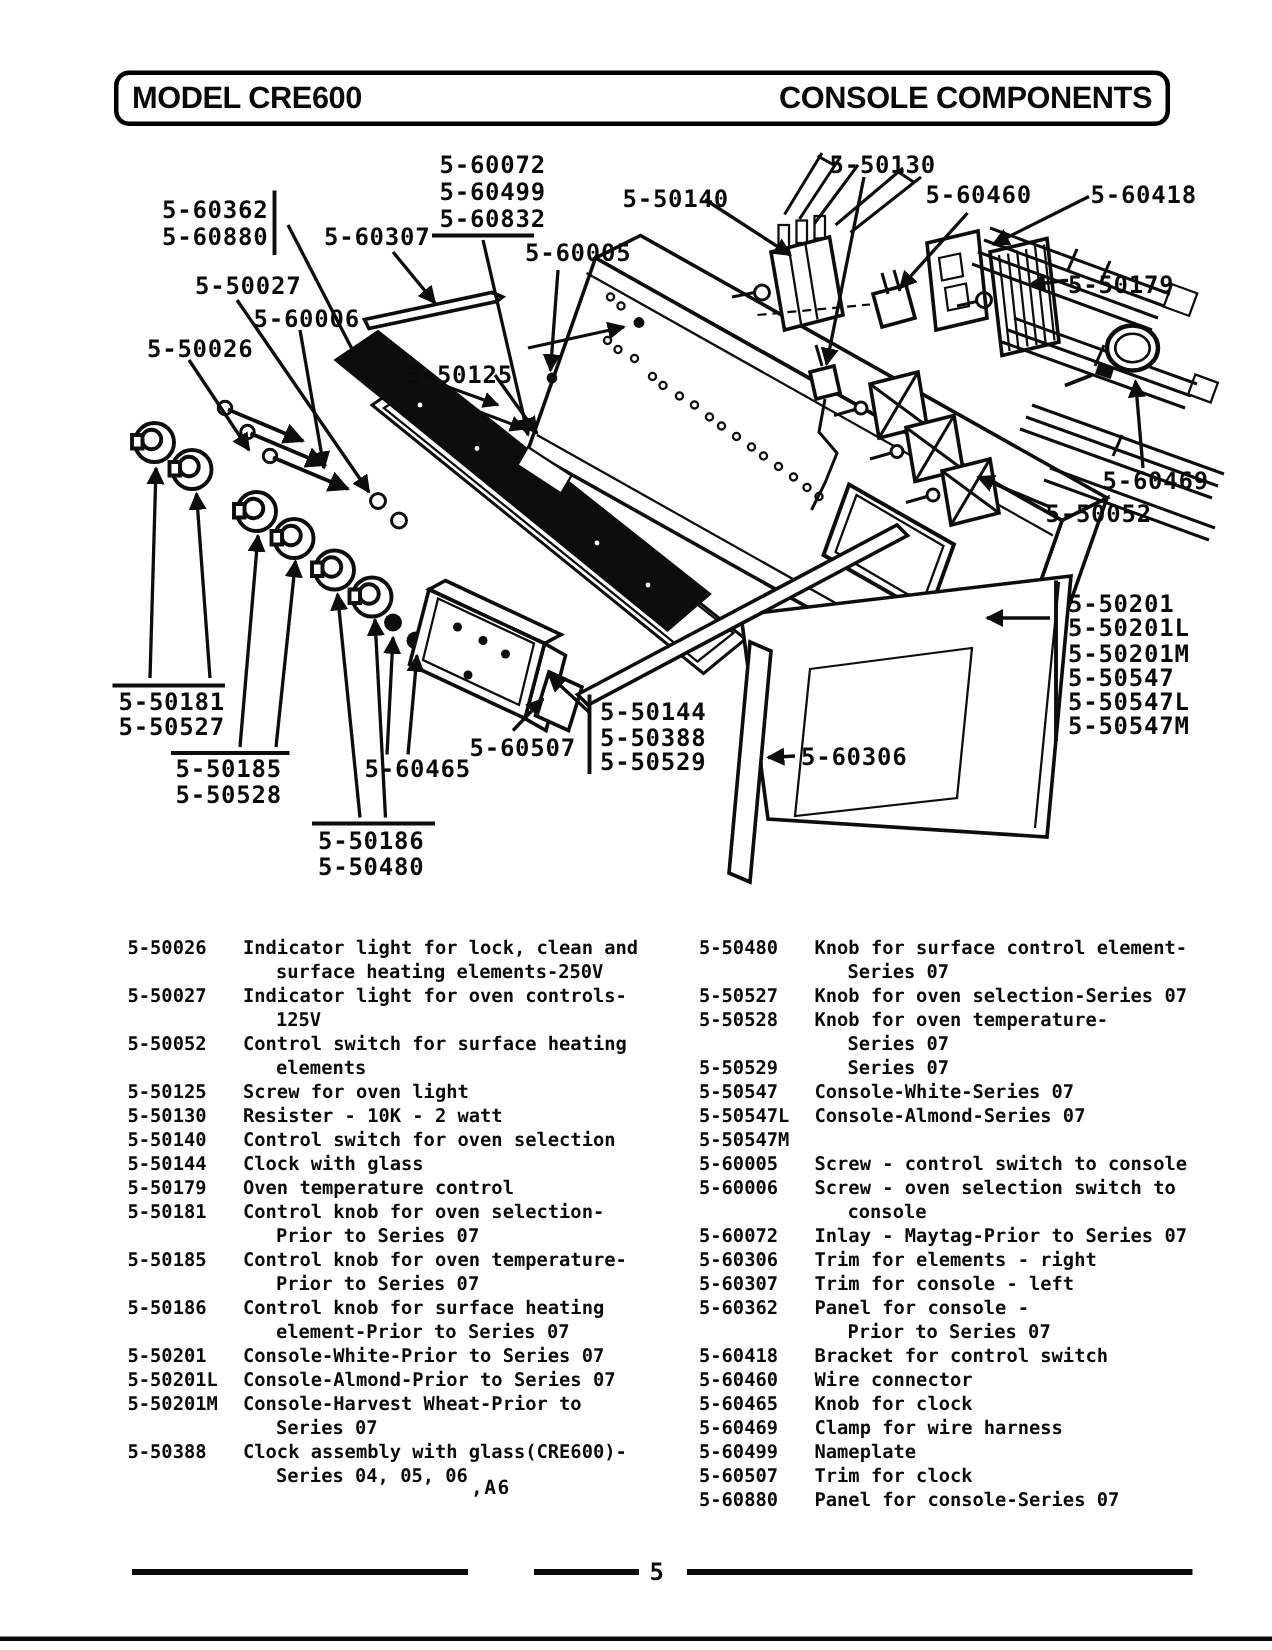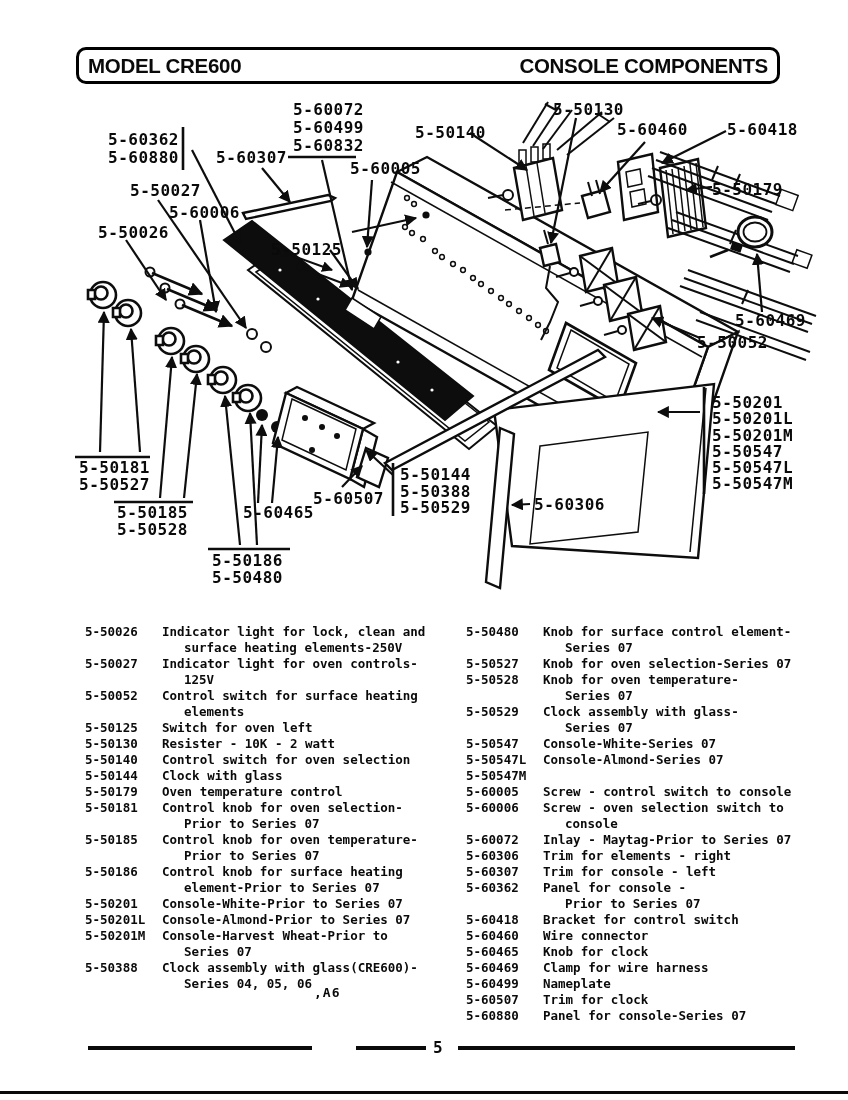--- a/index.html
+++ b/index.html
@@ -374,21 +374,21 @@
       <div class="entry">
         <span class="pnum">5-50052</span>
         <span class="pdesc">
           <div>Control switch for surface heating</div>
           <div class="cont">elements</div>
         </span>
       </div>
       <div class="entry">
         <span class="pnum">5-50125</span>
         <span class="pdesc">
-          <div>Switch for oven left</div>
+          <div>Screw for oven light</div>
         </span>
       </div>
       <div class="entry">
         <span class="pnum">5-50130</span>
         <span class="pdesc">
           <div>Resister - 10K - 2 watt</div>
         </span>
       </div>
       <div class="entry">
         <span class="pnum">5-50140</span>
@@ -473,21 +473,20 @@
       <div class="entry">
         <span class="pnum">5-50528</span>
         <span class="pdesc">
           <div>Knob for oven temperature-</div>
           <div class="cont">Series 07</div>
         </span>
       </div>
       <div class="entry">
         <span class="pnum">5-50529</span>
         <span class="pdesc">
-          <div>Clock assembly with glass-</div>
           <div class="cont">Series 07</div>
         </span>
       </div>
       <div class="entry">
         <span class="pnum">5-50547</span>
         <span class="pdesc">
           <div>Console-White-Series 07</div>
         </span>
       </div>
       <div class="entry">

